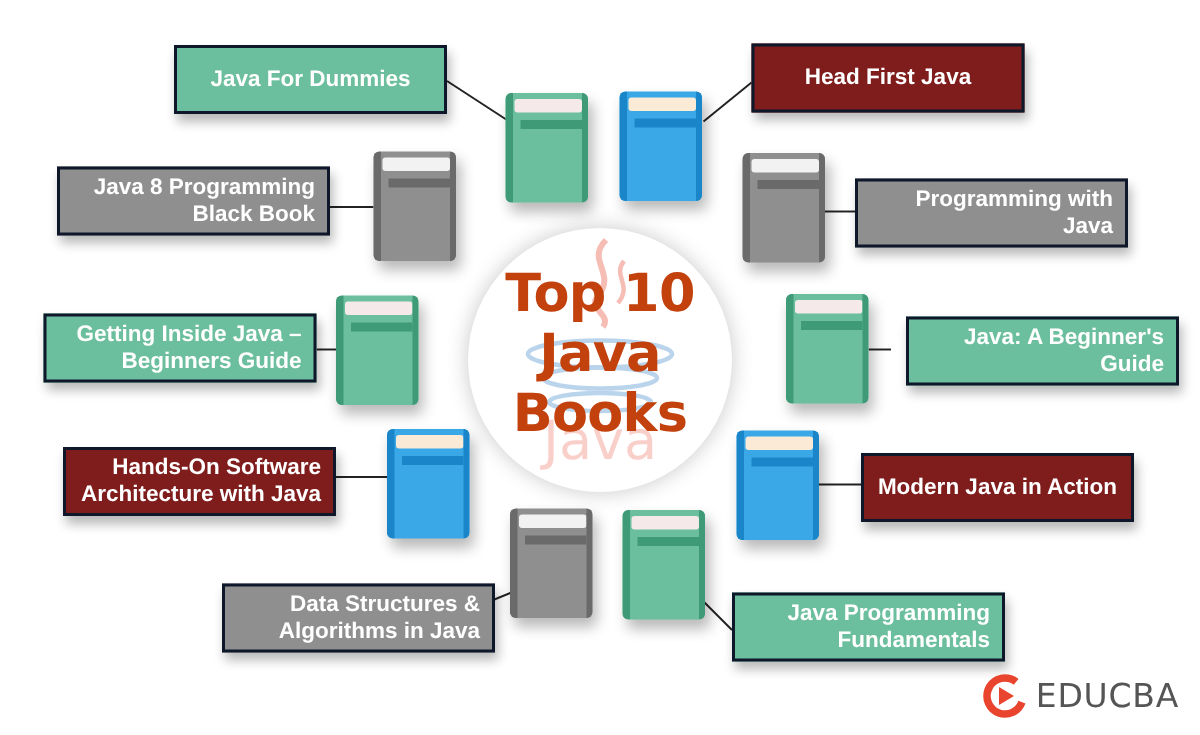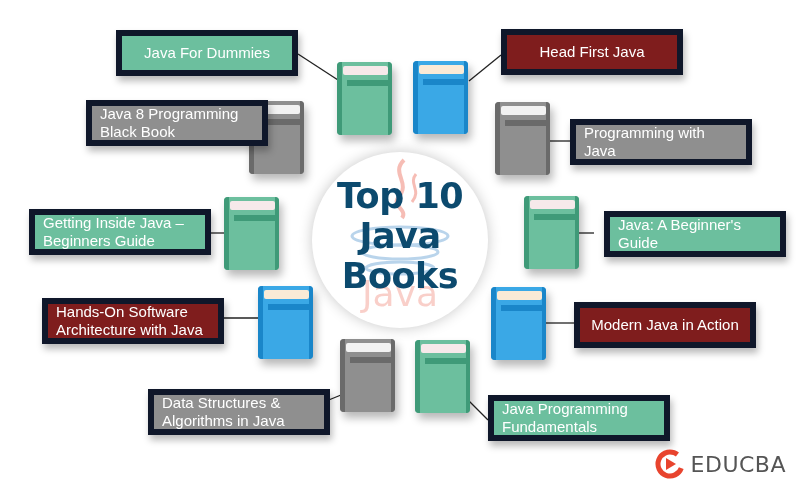--- a/index.html
+++ b/index.html
@@ -5,25 +5,26 @@
     html, body { margin: 0; padding: 0; }
     body {
       width: 800px; height: 490px; position: relative; overflow: hidden;
       background: #ffffff;
       font-family: "Liberation Sans", "DejaVu Sans", sans-serif;
     }
     .connectors { position: absolute; left: 0; top: 0; width: 800px; height: 490px; z-index: 1; }
     .label {
       position: absolute; z-index: 3;
       width: 182px; height: 46px; box-sizing: border-box;
-      border: 6px solid #0f172a;
+      border: 2px solid #0f172a;
       display: flex; align-items: center; justify-content: center;
-      text-align: left; color: #ffffff;
+      text-align: right; color: #ffffff;
       font-size: 15px; line-height: 18px; padding: 0 8px;
       box-shadow: 2px 5px 7px rgba(0,0,0,0.28);
+      font-weight: bold;
     }
     .label.green { background: #6cbf9e; }
     .label.blue  { background: #7f1d1d; }
     .label.gray  { background: #8f8f8f; }
 
     .book {
       position: absolute; z-index: 2;
       width: 55px; height: 73px; box-sizing: border-box;
       border-radius: 4px;
       box-shadow: 3px 6px 9px rgba(0,0,0,0.28);
@@ -52,21 +53,21 @@
     .center-circle {
       position: absolute; z-index: 2;
       left: 312px; top: 152px; width: 176px; height: 176px;
       border-radius: 50%; background: #ffffff;
       box-shadow: 0 0 14px rgba(0,0,0,0.22);
     }
     .center-circle .java-logo { position: absolute; left: 0; top: 0; width: 176px; height: 176px; }
     .center-title {
       position: absolute; z-index: 3;
       left: 312px; top: 176px; width: 176px;
-      text-align: center; color: #0c4a6e;
+      text-align: center; color: #c2410c;
       font-family: "DejaVu Sans", sans-serif; font-weight: bold;
       font-size: 35px; line-height: 40px; letter-spacing: -0.5px;
     }
     .center-title span { display: block; }
 
     .brand {
       position: absolute; z-index: 3; right: 14px; bottom: 11px;
       display: flex; align-items: center;
     }
     .brand .brand-icon { width: 30px; height: 30px; margin-right: 6px; }
@@ -166,21 +167,21 @@
   </div>
 <div class="book green" style="left:415px;top:340px;">
     <div class="spine"></div>
     <div class="pages"></div>
     <div class="band"></div>
     <div class="edge"></div>
   </div>
 
 <div class="label green" style="left:116px;top:30px;">Java For Dummies</div>
 <div class="label blue" style="left:501px;top:29px;">Head First Java</div>
-<div class="label gray" style="left:38px;top:100px;margin-left:48px;">Java 8 Programming Black Book</div>
+<div class="label gray" style="left:38px;top:111px;">Java 8 Programming Black Book</div>
 <div class="label gray" style="left:570px;top:119px;">Programming with Java</div>
 <div class="label green" style="left:29px;top:209px;">Getting Inside Java – Beginners Guide</div>
 <div class="label green" style="left:564px;top:211px;margin-left:40px;">Java: A Beginner's Guide</div>
 <div class="label blue" style="left:42px;top:298px;">Hands-On Software Architecture with Java</div>
 <div class="label blue" style="left:574px;top:302px;">Modern Java in Action</div>
 <div class="label gray" style="left:127px;top:389px;margin-left:21px;">Data Structures &amp; Algorithms in Java</div>
 <div class="label green" style="left:488px;top:395px;">Java Programming Fundamentals</div>
 
 <div class="brand">
   <svg class="brand-icon" viewBox="0 0 30 30">

